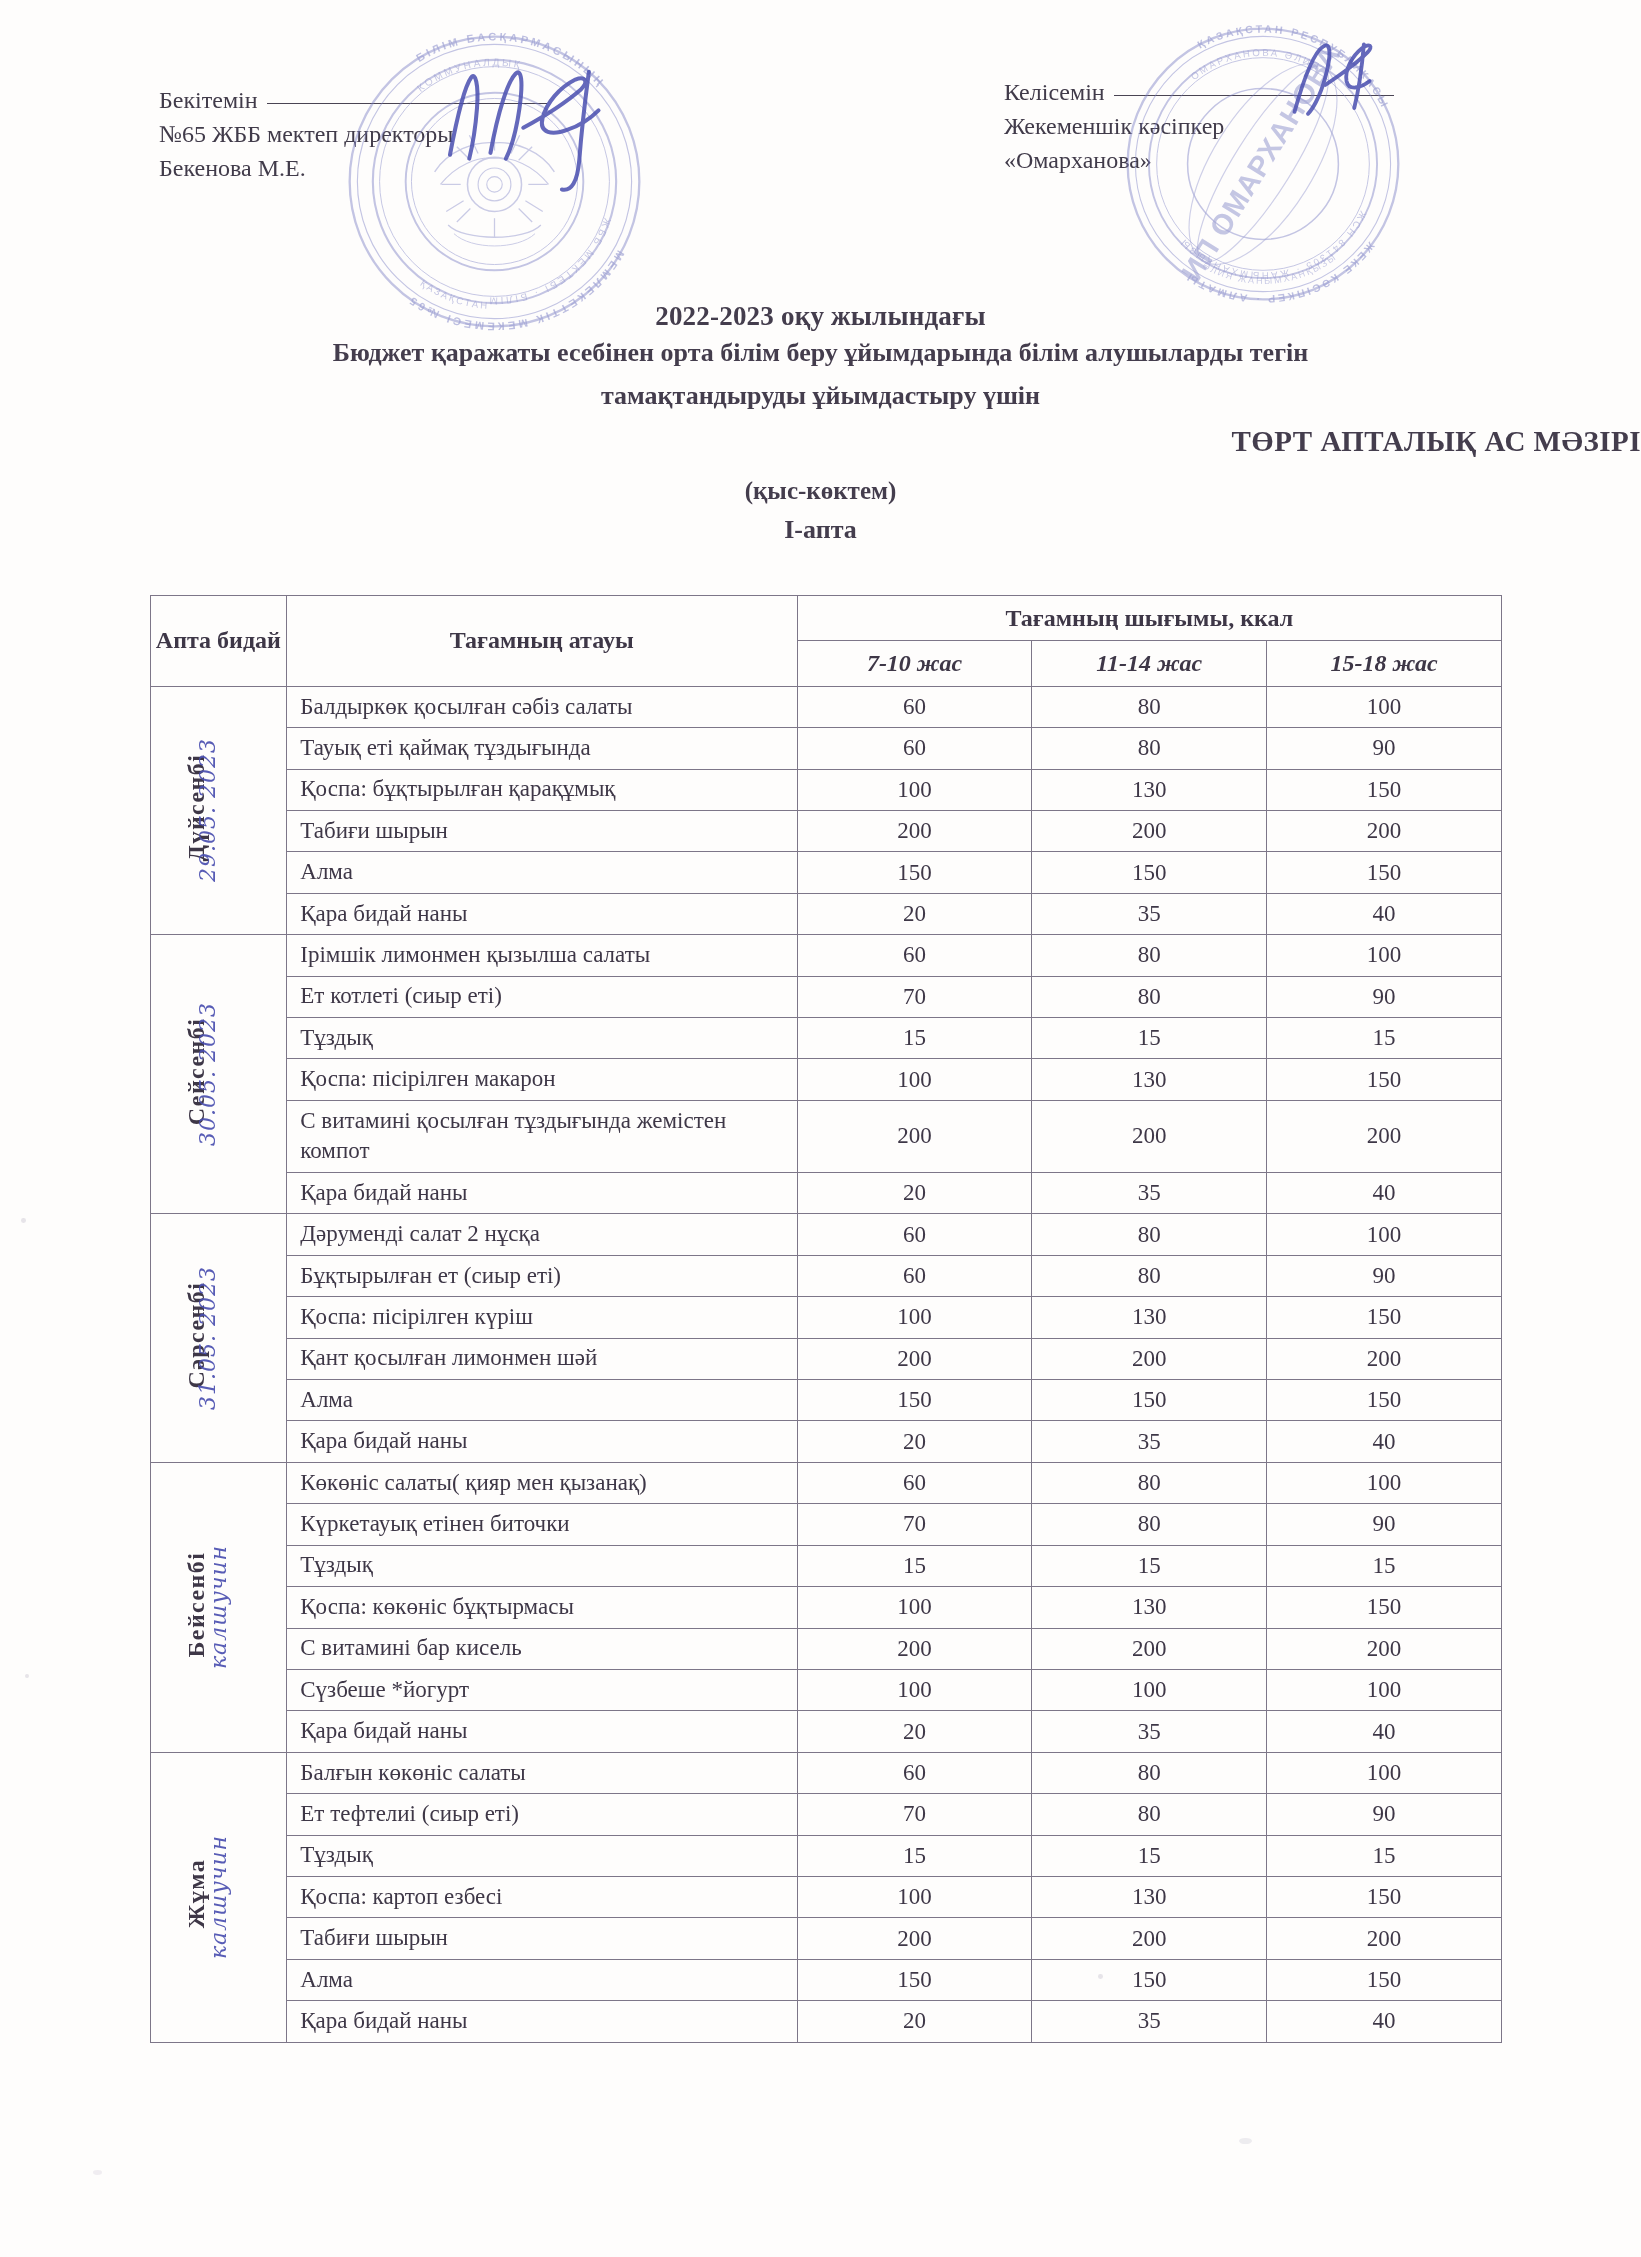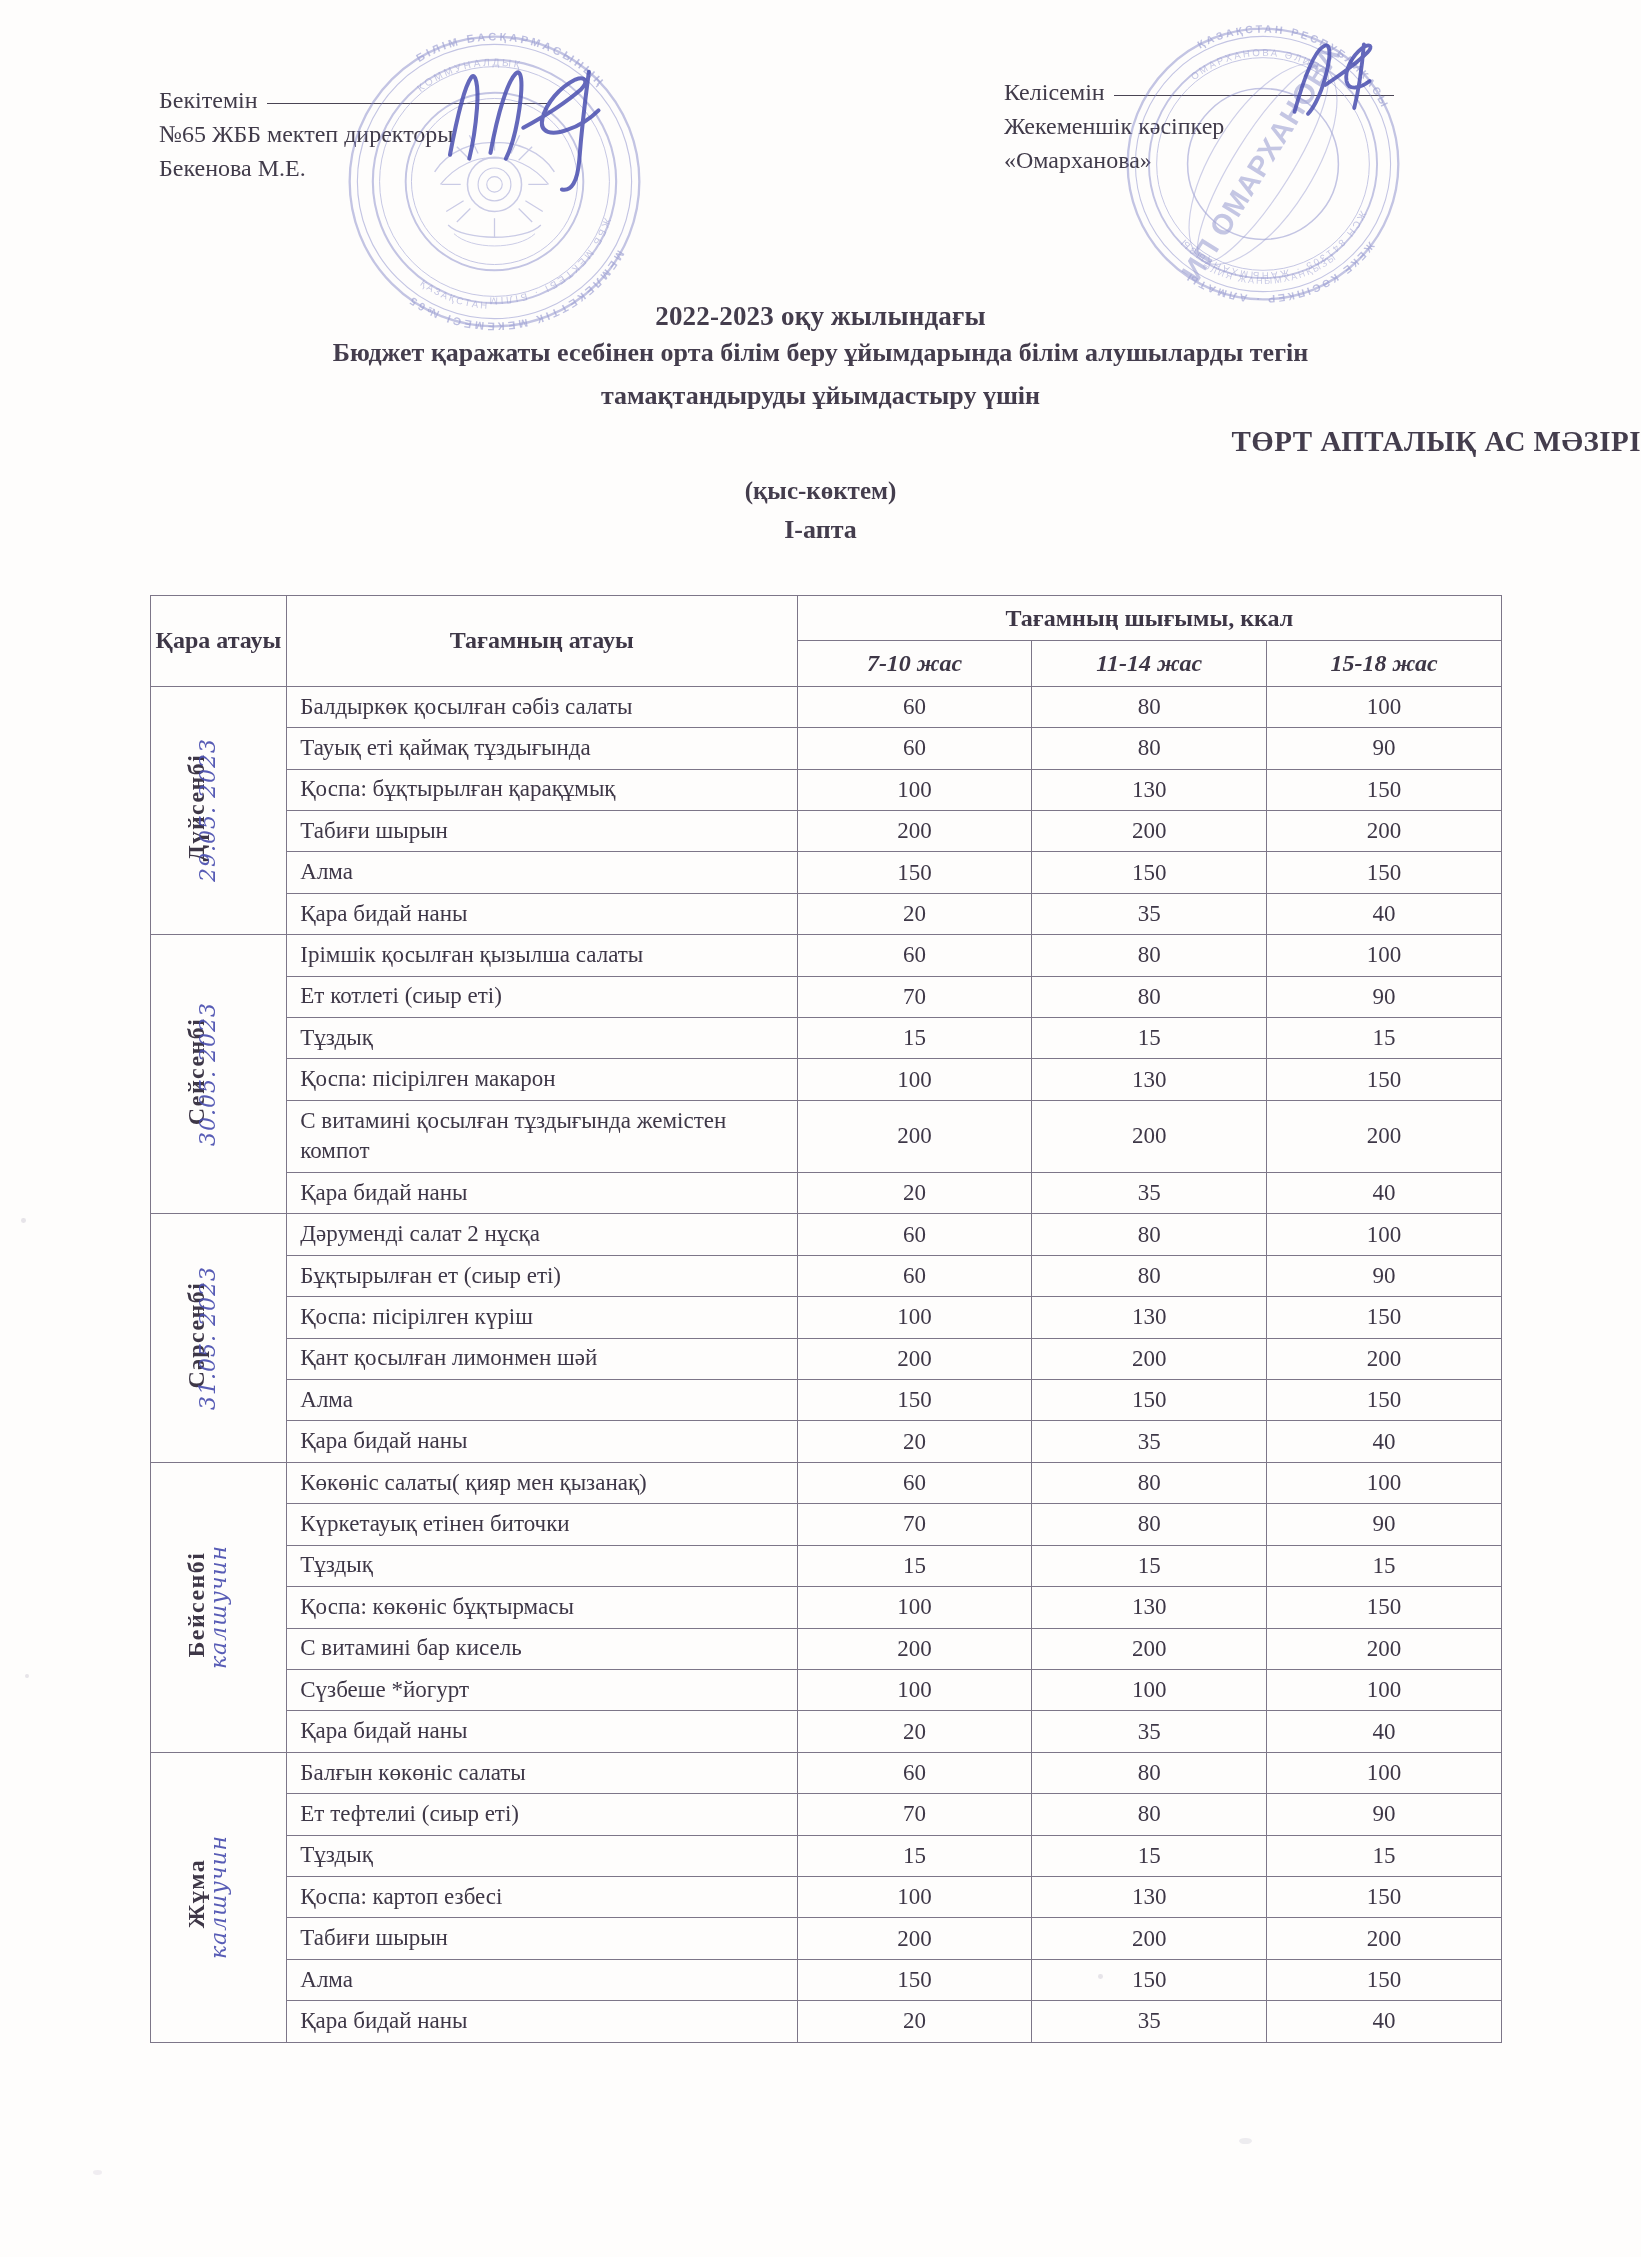--- a/index.html
+++ b/index.html
@@ -307,21 +307,21 @@
     <div class="t-long">Бюджет қаражаты есебінен орта білім беру ұйымдарында білім алушыларды тегін</div>
     <div class="t-long" style="margin-top:3.9px;">тамақтандыруды ұйымдастыру үшін</div>
     <div class="t-main">ТӨРТ АПТАЛЫҚ АС МӘЗІРІ</div>
     <div class="t-season">(қыс-көктем)</div>
     <div class="t-week">I-апта</div>
   </div>
 
   <table class="menu-table">
     <thead>
       <tr>
-        <th class="th-week" rowspan="2">Қара атауы</th>
+        <th class="th-week" rowspan="2">Апта бидай</th>
         <th class="th-dish" rowspan="2">Тағамның атауы</th>
         <th colspan="3">Тағамның шығымы, ккал</th>
       </tr>
       <tr class="head-sub">
         <th class="th-age">7-10 жас</th>
         <th class="th-age">11-14 жас</th>
         <th class="th-age">15-18 жас</th>
       </tr>
     </thead>
     <tbody id="menu-body">
@@ -357,21 +357,21 @@
           <td class="num">150</td>
         </tr>
         <tr>
           <td class="dish">Қара бидай наны</td>
           <td class="num">20</td>
           <td class="num">35</td>
           <td class="num">40</td>
         </tr>
         <tr>
           <td class="day-cell" rowspan="6"><span class="day-vert">Сейсенбі</span><span class="hand-date">30.05. 2023</span></td>
-          <td class="dish">Ірімшік қосылған қызылша салаты</td>
+          <td class="dish">Ірімшік лимонмен қызылша салаты</td>
           <td class="num">60</td>
           <td class="num">80</td>
           <td class="num">100</td>
         </tr>
         <tr>
           <td class="dish">Ет котлеті (сиыр еті)</td>
           <td class="num">70</td>
           <td class="num">80</td>
           <td class="num">90</td>
         </tr>

